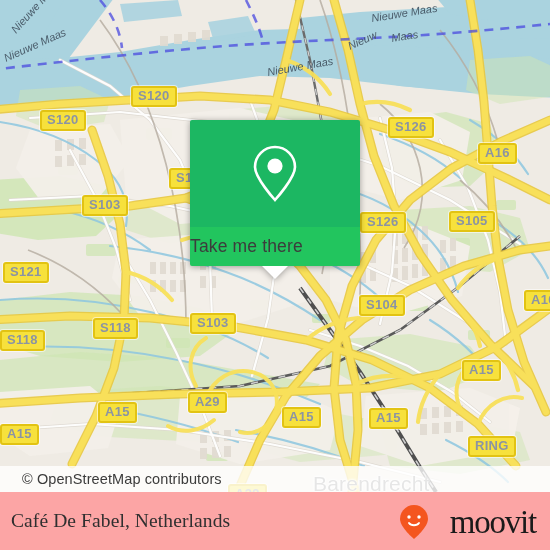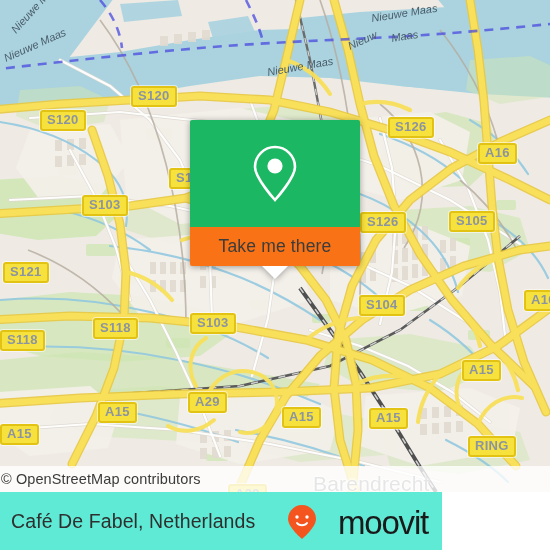--- a/index.html
+++ b/index.html
@@ -18,21 +18,21 @@
     background:#efebe4;
     overflow:hidden;
   }
   .map svg{position:absolute;left:0;top:0;display:block;}
 
   
   .attrib{
     position:absolute;left:0;top:466px;width:550px;height:26px;
     background:rgba(255,255,255,0.78);
     display:flex;align-items:center;
-    box-sizing:border-box;padding-left:1px;
+    box-sizing:border-box;padding-left:22px;
     z-index:40;
   }
   .attrib span{font-size:14.5px;color:#3b3b3b;letter-spacing:.1px;}
 
   
   .place-label{
     position:absolute;left:313px;top:472px;
     font-size:21px;color:#8d8d8d;letter-spacing:.2px;
     z-index:30;pointer-events:none;
     text-shadow:0 0 3px #fff,0 0 3px #fff,0 0 2px #fff;
@@ -43,42 +43,43 @@
     position:absolute;left:190px;top:120px;width:170px;
     z-index:60;
     filter:drop-shadow(0 1px 3px rgba(0,0,0,.35));
   }
   .callout-top{
     background:#1cb762;height:107px;
     border-radius:2px 2px 0 0;
     display:flex;align-items:center;justify-content:center;
   }
   .callout-bottom{
-    background:#f97316;height:39px;
+    background:#22c55e;height:39px;
     border-radius:0 0 2px 2px;
-    display:flex;align-items:center;justify-content:center;
+    display:flex;align-items:center;
     position:relative;
   }
   .callout-bottom span{
     font-size:17.5px;color:#3c3c3c;letter-spacing:.15px;
   }
   .callout-tip{
     position:absolute;left:50%;top:100%;
     margin-left:-13px;
     width:0;height:0;
     border-left:13px solid transparent;
     border-right:13px solid transparent;
     border-top:13px solid #ffffff;
   }
 
   
   .footer{
-    position:absolute;left:0;top:492px;width:442px;height:58px;
-    background:#5eead4;
+    position:absolute;left:0;top:492px;width:550px;height:58px;
+    background:#fca5a5;
     overflow:hidden;
+    font-family:Liberation Serif, serif;
   }
   .footer-title{
     position:absolute;left:11px;top:18px;
     font-size:19.5px;color:#2f2f2f;letter-spacing:.1px;
     z-index:3;
   }
   .brand{
     position:absolute;right:14px;top:12px;
     display:flex;align-items:center;gap:21px;z-index:3;
   }

